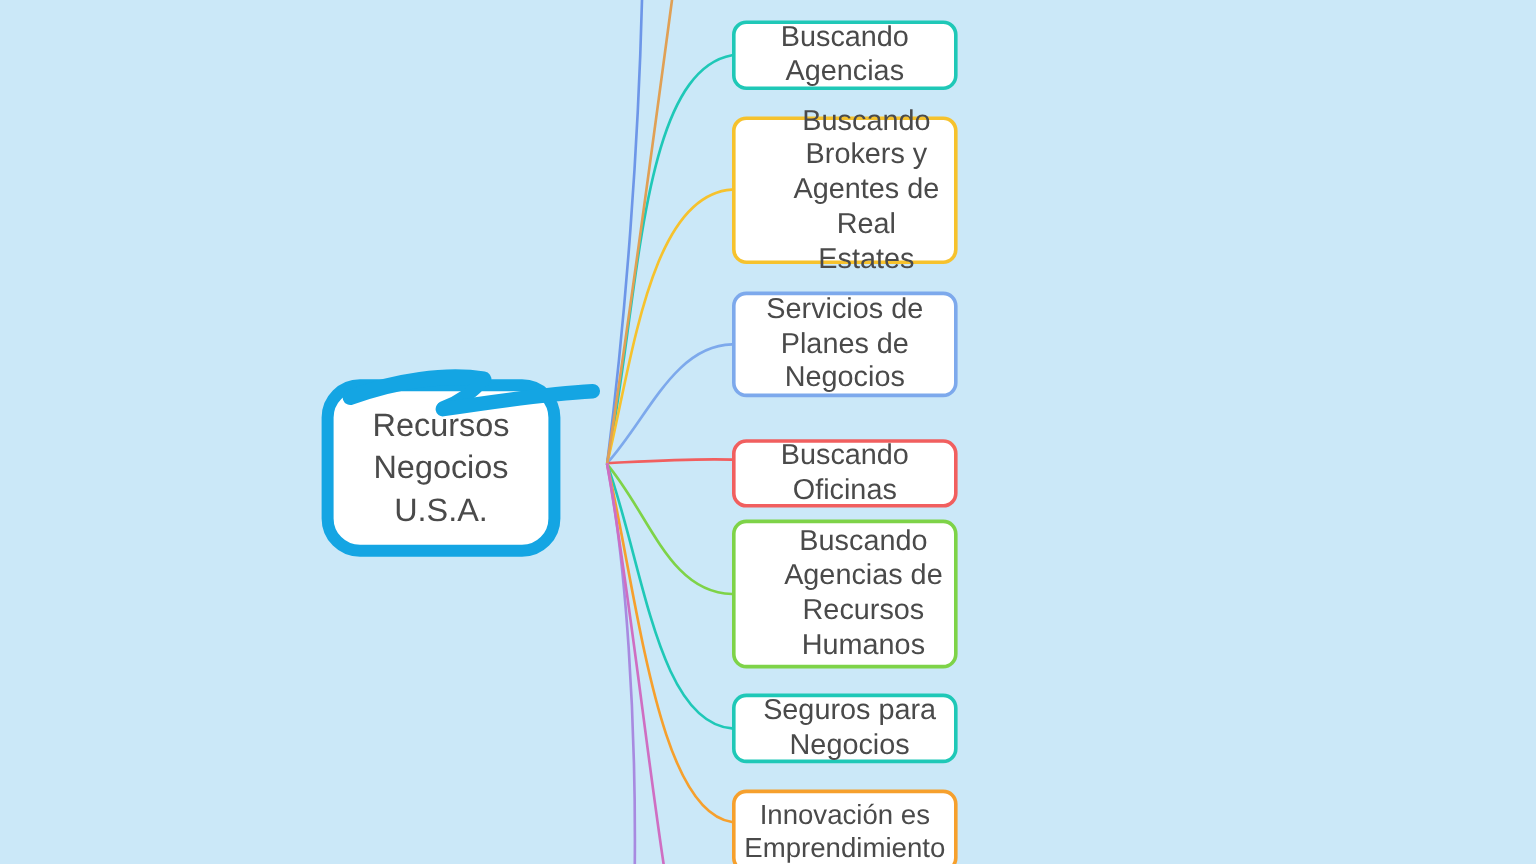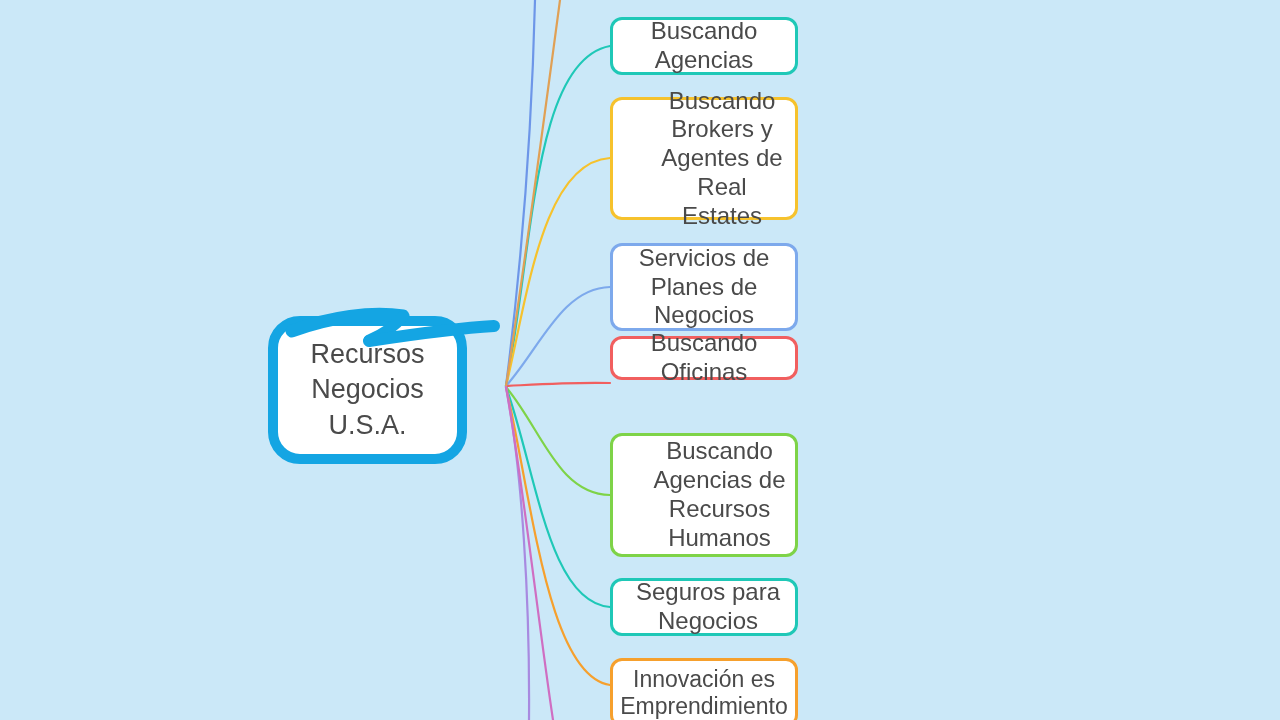--- a/index.html
+++ b/index.html
@@ -19,21 +19,21 @@
   }
   .node{
     position:absolute;left:610px;width:188px;z-index:2;
     background:#ffffff;border:3px solid #999;border-radius:12px;
     box-sizing:border-box;display:flex;align-items:center;justify-content:center;
     text-align:center;font-size:24px;line-height:1.2;color:#4a4a4a;padding:0 8px;
   }
   .n0{top:17px;height:58px;}
   .n1{top:97px;height:123px;}
   .n2{top:243px;height:88px;}
-  .n3{top:336px;height:44px;}
+  .n3{top:366px;height:57px;}
   .n4{top:433px;height:124px;padding-left:39px;}
   .n5{top:578px;height:58px;padding-left:16px;}
   .n6{top:658px;height:69px;font-size:23px;line-height:1.15;}
 </style>
 </head>
 <body>
 
 <div class="canvas" style="background: rgb(203, 232, 248);">
 
   <svg id="connectors" class="layer">

